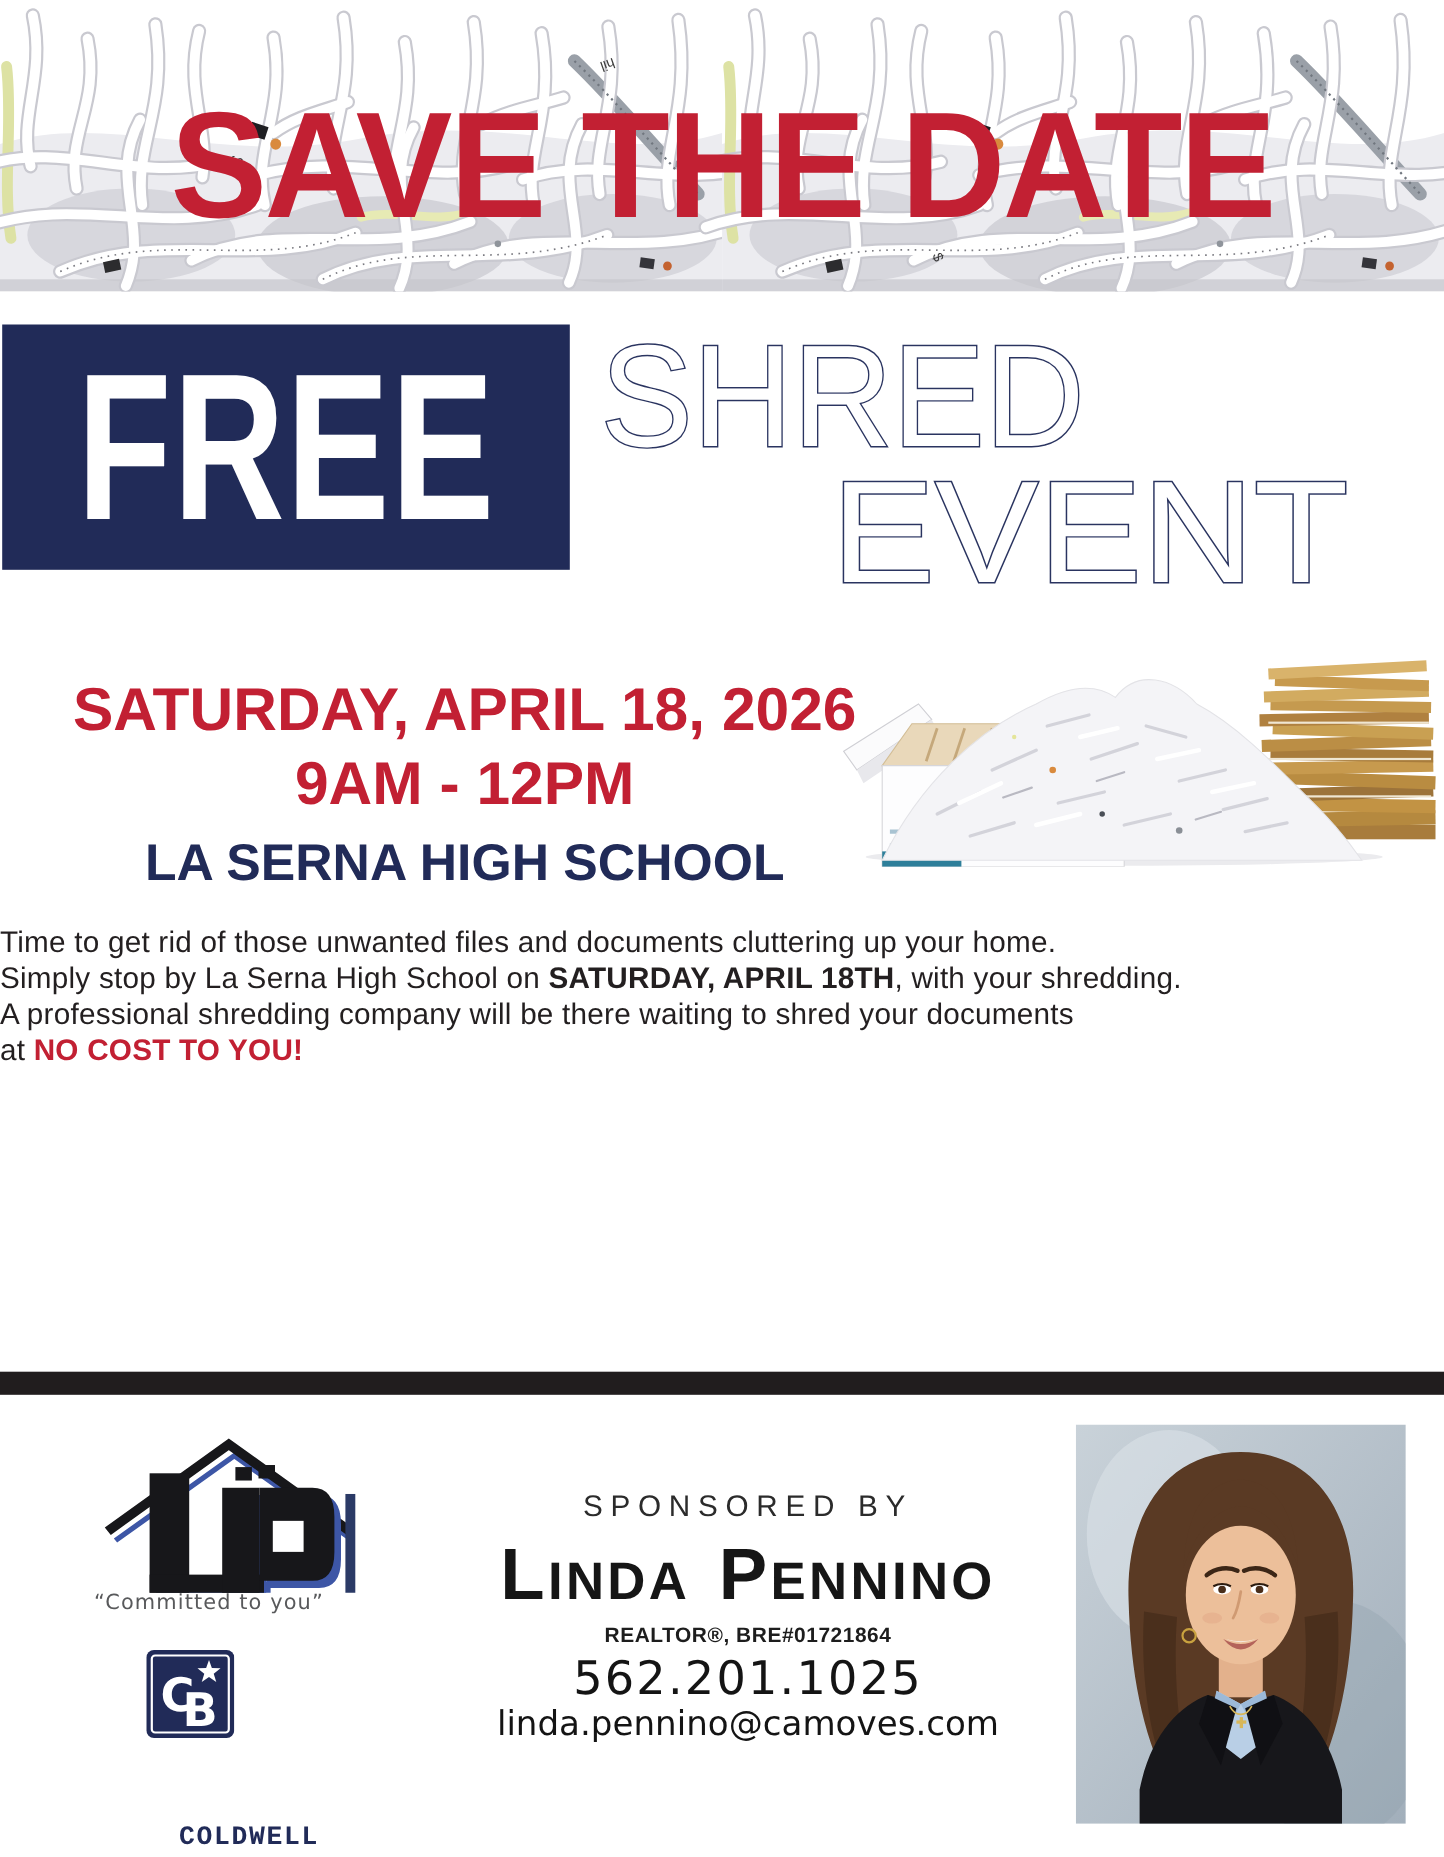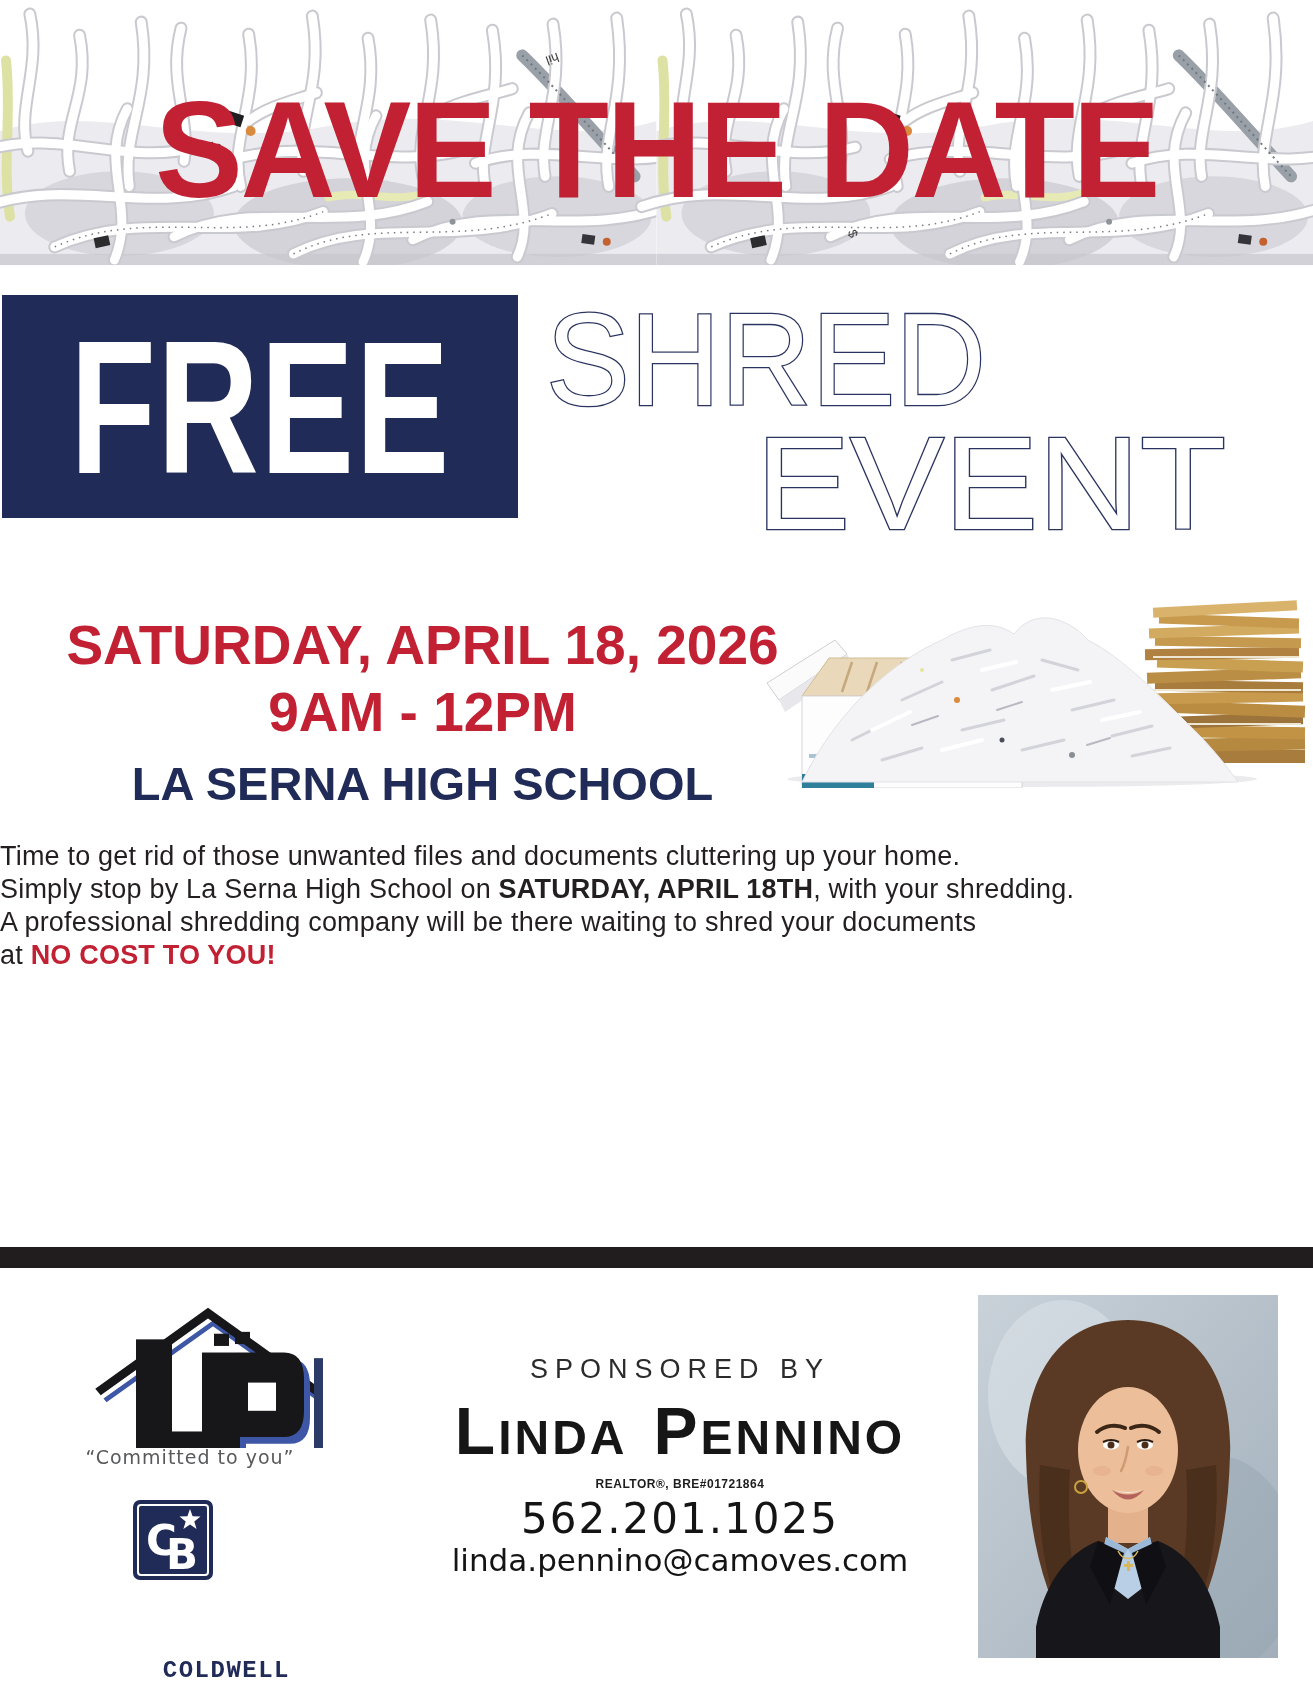--- a/index.html
+++ b/index.html
@@ -70,21 +70,21 @@
   .cb-words .w2{font-size:24px;font-weight:700;letter-spacing:1.5px;margin-top:5px;}
   .cb-rule{width:128px;height:2px;background:var(--navy);margin:8px auto 7px auto;}
   .cb-words .w3{font-size:22px;font-weight:700;letter-spacing:4px;}
 
   .sponsor-col{left:430px;top:1356px;width:500px;text-align:center;color:var(--ink);line-height:1;}
   .sponsored-by{font-size:27px;letter-spacing:7px;font-weight:400;color:#2b2b2b;}
   .sponsor-name{margin-top:15px;color:#161616;font-weight:700;white-space:nowrap;}
   .sponsor-name .init{font-size:66px;letter-spacing:3px;}
   .sponsor-name .rest{font-size:48px;letter-spacing:3px;}
   .sponsor-name .gap{display:inline-block;width:26px;}
-  .realtor-line{margin-top:14px;font-size:12px;font-weight:700;letter-spacing:0.5px;color:#1d1d1d;}
+  .realtor-line{margin-top:14px;font-size:19px;font-weight:700;letter-spacing:0.5px;color:#1d1d1d;}
   .phone-line{margin-top:8px;font-family:"DejaVu Sans",sans-serif;font-size:42px;letter-spacing:2px;color:#141414;}
   .email-line{margin-top:5px;font-family:"DejaVu Sans",sans-serif;font-size:31px;color:#141414;}
 </style>
 </head>
 <body>
 
 <div class="page">
 
   
   <div class="abs headline">SAVE THE DATE</div>

